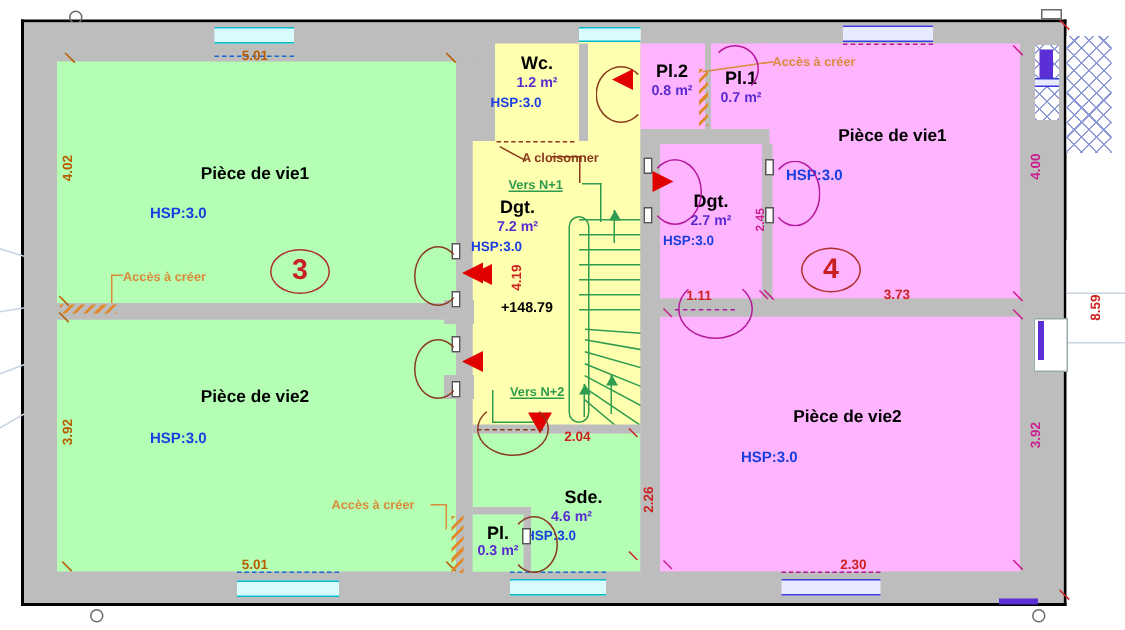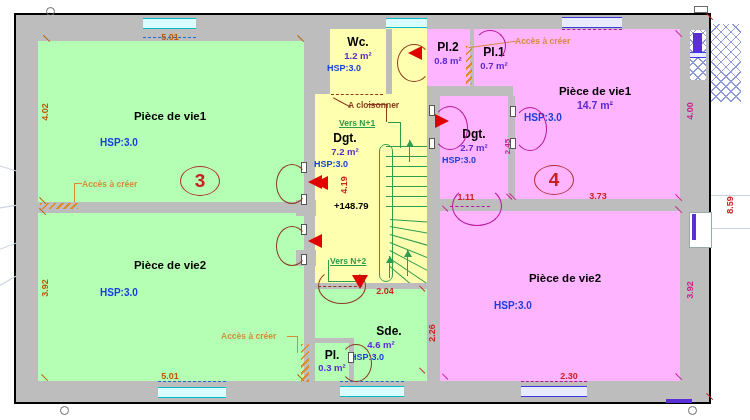--- a/index.html
+++ b/index.html
@@ -228,21 +228,20 @@
   <div class="abs roomarea smallarea" style="left:423px;top:55px;width:50px;">0.8 m²</div>
 
   <div class="abs roomname smallname" style="left:469px;top:45px;width:50px;">Pl.1</div>
   <div class="abs roomarea smallarea" style="left:469px;top:60px;width:50px;">0.7 m²</div>
 
   <div class="abs roomname smallname" style="left:442px;top:127px;width:64px;">Dgt.</div>
   <div class="abs roomarea smallarea" style="left:442px;top:142px;width:64px;">2.7 m²</div>
   <div class="abs roomhsp smallhsp" style="left:442px;top:155px;width:64px;">HSP:3.0</div>
 
   <div class="abs roomname" style="left:524px;top:85px;width:142px;">Pièce de vie1</div>
-  <div class="abs roomarea" style="left:524px;top:99px;width:142px;">14.7 m²</div>
   <div class="abs roomhsp" style="left:524px;top:112px;width:142px;">HSP:3.0</div>
 
   <div class="abs roomname" style="left:494px;top:272px;width:142px;">Pièce de vie2</div>
   <div class="abs roomhsp" style="left:494px;top:300px;width:142px;">HSP:3.0</div>
 
   <div class="abs roomname smallname" style="left:358px;top:324px;width:62px;">Sde.</div>
   <div class="abs roomarea smallarea" style="left:350px;top:339px;width:62px;">4.6 m²</div>
   <div class="abs roomhsp smallhsp" style="left:350px;top:352px;width:62px;">HSP:3.0</div>
 
   <div class="abs roomname smallname" style="left:310px;top:348px;width:44px;">Pl.</div>
@@ -314,21 +313,21 @@
   <div class="abs note note-dark" style="left:348px;top:100px;">A cloisonner</div>
   <div class="abs leader-dark" style="left:332px;top:102px;width:20px;height:1px;transform:rotate(28deg);"></div>
   <div class="abs dash-mag" style="left:331px;top:94px;width:52px;height:0;border-top:1.4px dashed #8a3b1e;"></div>
   <div class="abs leader-dark" style="left:386px;top:104px;width:1px;height:18px;"></div>
   <div class="abs leader-dark" style="left:368px;top:104px;width:19px;height:1px;"></div>
 
   <div class="abs note note-green" style="left:339px;top:118px;">Vers N+1</div>
   <div class="abs leader-green" style="left:388px;top:122px;width:13px;height:1.2px;"></div>
   <div class="abs leader-green" style="left:400px;top:122px;width:1.2px;height:26px;"></div>
 
-  <div class="abs note note-green" style="left:330px;top:256px;">Vers N+2</div>
+  <div class="abs note note-green" style="left:340px;top:256px;">Vers N+2</div>
   <div class="abs leader-green" style="left:328px;top:260px;width:1.2px;height:22px;"></div>
   <div class="abs leader-green" style="left:328px;top:281px;width:34px;height:1.2px;"></div>
 
   <div class="abs elev" style="left:334px;top:200px;">+148.79</div>
 
   <div class="abs" style="left:386px;top:140px;width:41px;height:143px;overflow:hidden;">
 
     <div class="abs tread" style="left:0;top:6px;width:41px;"></div>
     <div class="abs tread" style="left:0;top:16px;width:41px;"></div>
     <div class="abs tread" style="left:0;top:26px;width:41px;"></div>

